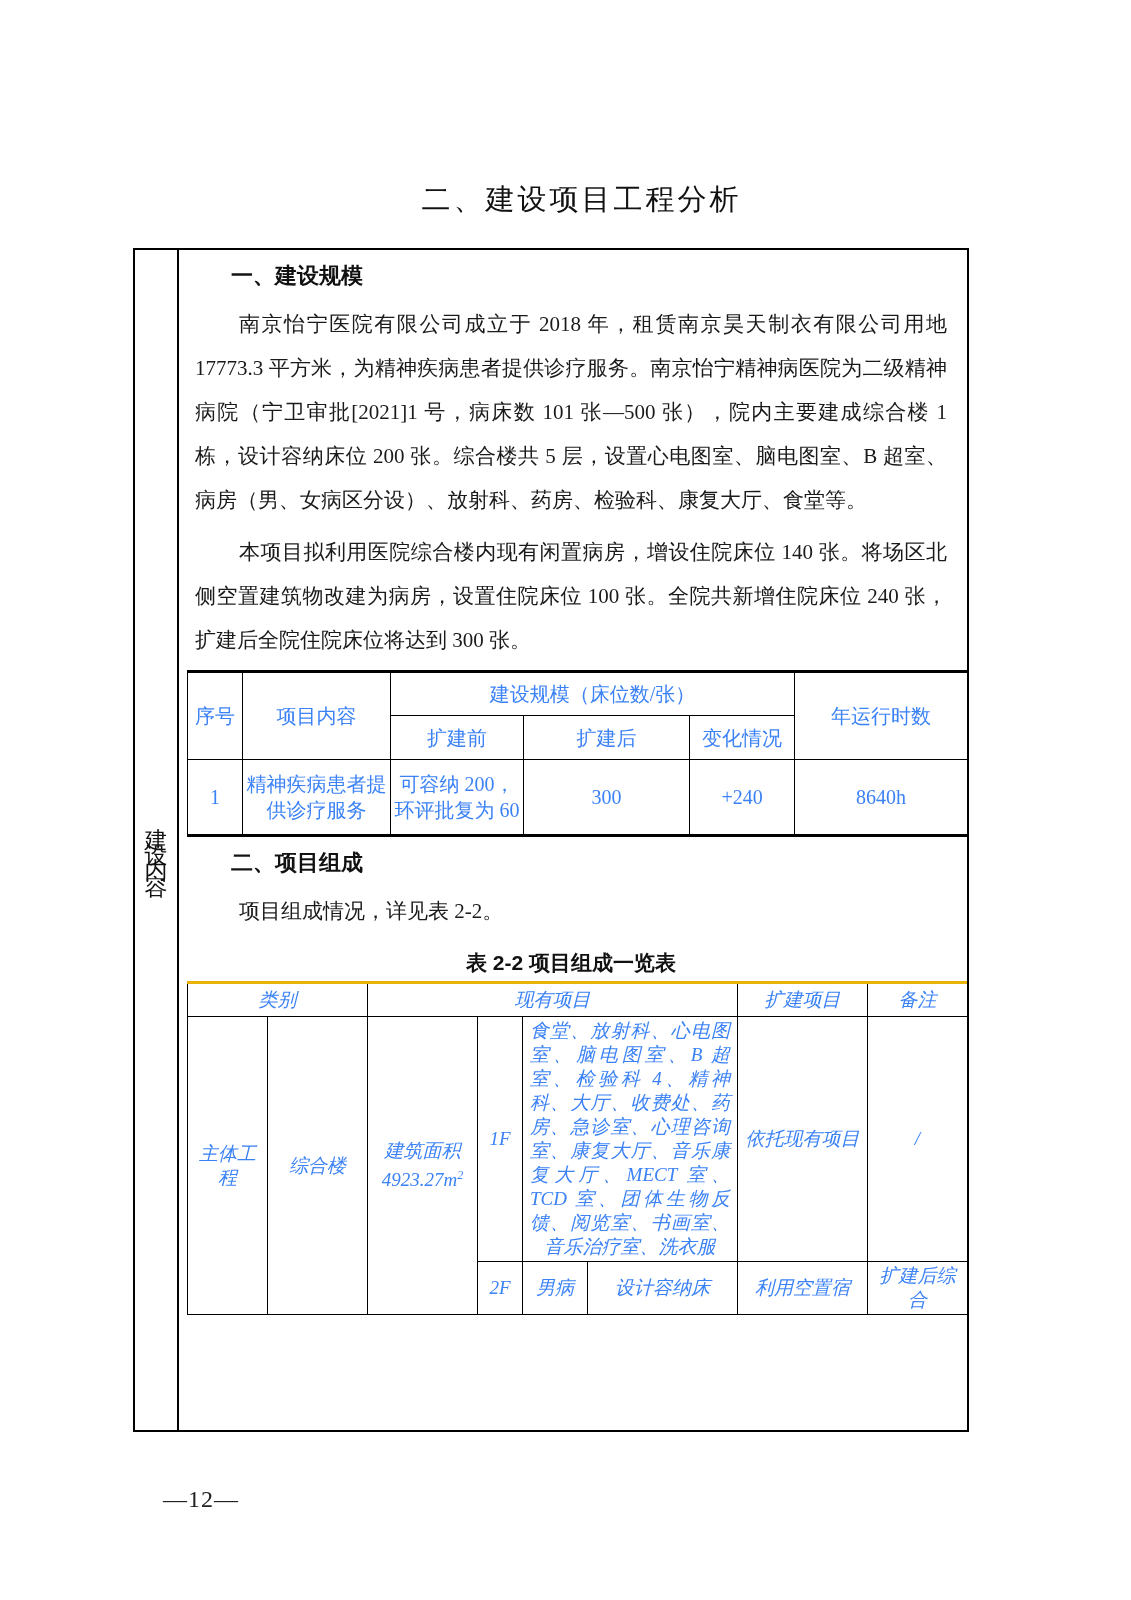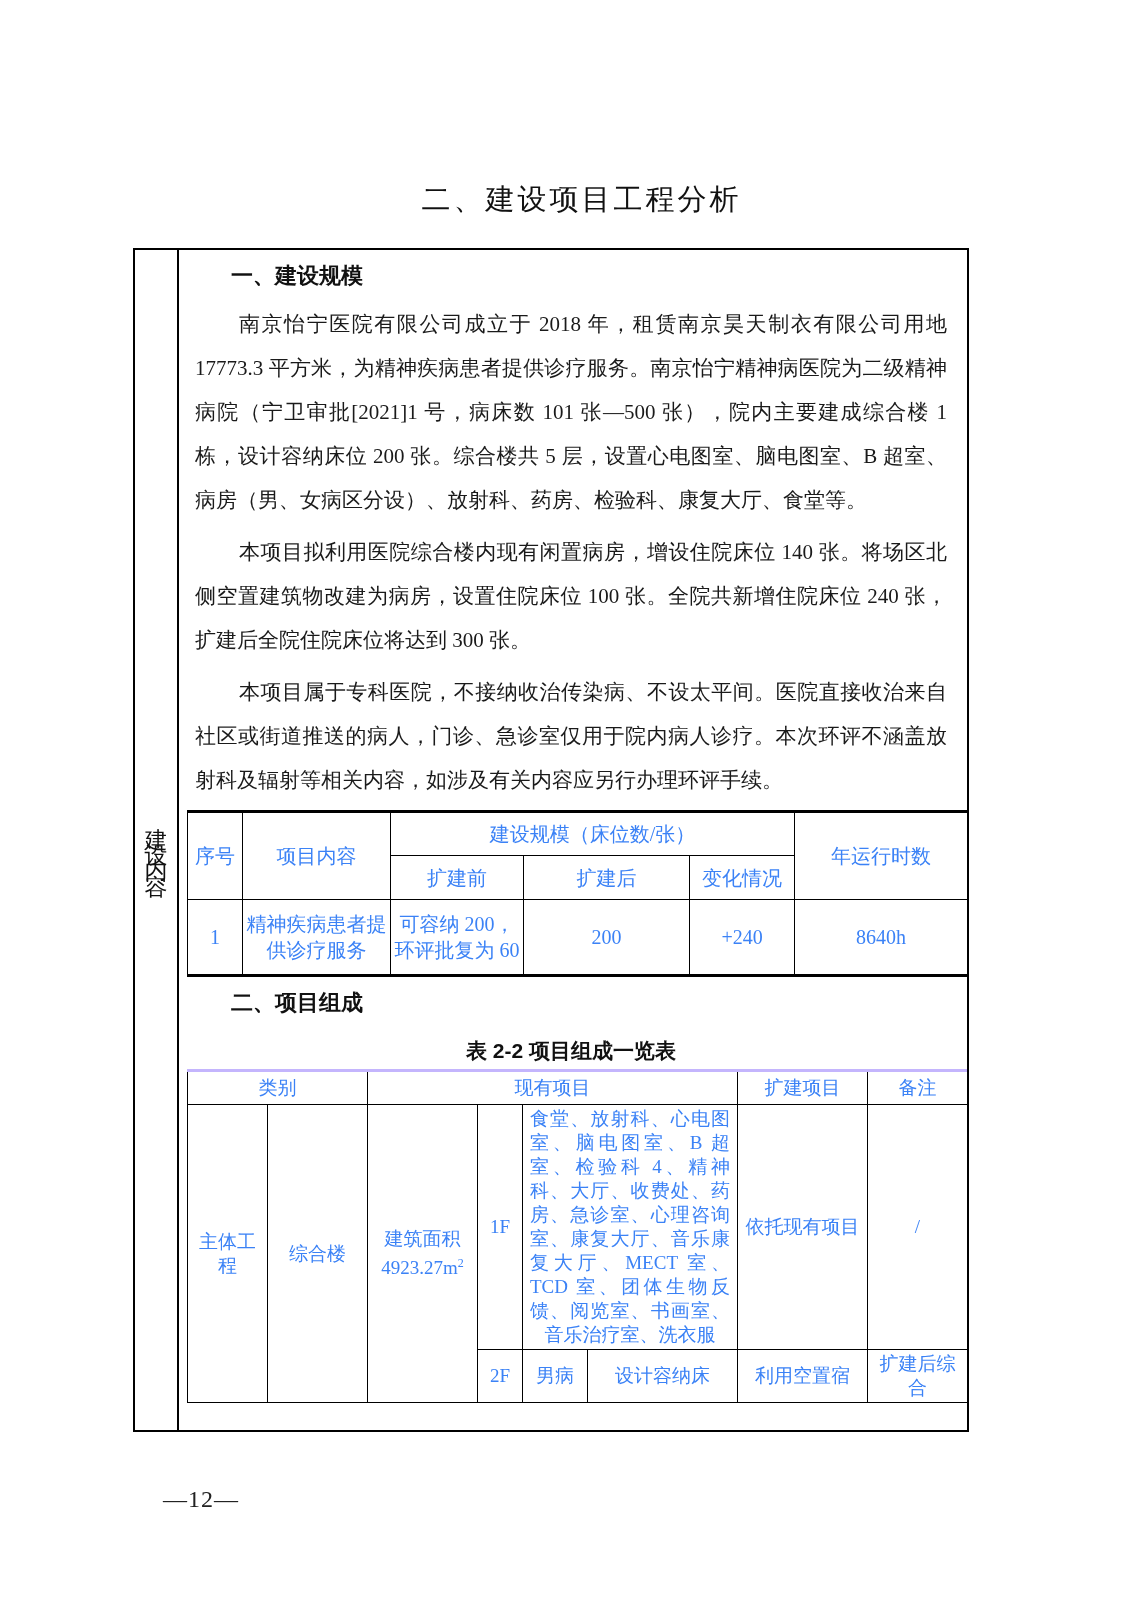--- a/index.html
+++ b/index.html
@@ -42,21 +42,21 @@
   .tbl-caption.second { margin-top:16px; }
   table { border-collapse:collapse; width:100%; table-layout:fixed; }
   td, th {
     border:1.5px solid #000; text-align:center; vertical-align:middle;
     font-weight:normal; padding:2px 3px; color:#3b82f6;
   }
   #t1 { font-size:20px; border-top:3px solid #000; border-bottom:3px solid #000; }
   #t1 td { line-height:26px; }
   #t1 .hdr-row td { height:44px; }
   #t1 .data-row td { height:76px; }
-  #t2 { font-size:19px; border-top:3px solid #c4b5fd; }
+  #t2 { font-size:19px; border-top:3px solid #eab308;font-style:italic; }
   #t2 td { line-height:24px; }
   #t2 .hdr-row td { height:34px; }
   #t2 .floor2-row td { height:36px; }
   .rooms-cell { text-align:justify; text-align-last:center; padding:2px 7px; }
   sup { font-size:12px; }
   .page-number {
     position:absolute; left:163px; top:1486px; font-size:24px; color:#222;
     letter-spacing:1px;
   }
 </style>
@@ -68,21 +68,20 @@
 <div class="main-box">
   <div class="sidebar">
     <div class="sidebar-label">建设内容</div>
   </div>
 
   <div class="content">
     <div class="sec-heading">一、建设规模</div>
 
     <p class="body-text">南京怡宁医院有限公司成立于 2018 年，租赁南京昊天制衣有限公司用地 17773.3 平方米，为精神疾病患者提供诊疗服务。南京怡宁精神病医院为二级精神病院（宁卫审批[2021]1 号，病床数 101 张—500 张），院内主要建成综合楼 1 栋，设计容纳床位 200 张。综合楼共 5 层，设置心电图室、脑电图室、B 超室、病房（男、女病区分设）、放射科、药房、检验科、康复大厅、食堂等。</p>
     <p class="body-text">本项目拟利用医院综合楼内现有闲置病房，增设住院床位 140 张。将场区北侧空置建筑物改建为病房，设置住院床位 100 张。全院共新增住院床位 240 张，扩建后全院住院床位将达到 300 张。</p>
-    <p class="body-text">本项目属于专科医院，不接纳收治传染病、不设太平间。医院直接收治来自社区或街道推送的病人，门诊、急诊室仅用于院内病人诊疗。本次环评不涵盖放射科及辐射等相关内容，如涉及有关内容应另行办理环评手续。</p>
 
 
     <table id="t1">
       <colgroup>
         <col style="width:55px">
           <col style="width:148px">
           <col style="width:133px">
         <col style="width:166px">
           <col style="width:105px">
           <col style="width:173px">
@@ -96,28 +95,29 @@
         </tr>
         <tr class="hdr-row">
           <td>扩建前</td>
           <td>扩建后</td>
           <td>变化情况</td>
         </tr>
         <tr class="data-row">
           <td>1</td>
           <td>精神疾病患者提供诊疗服务</td>
           <td>可容纳 200，环评批复为 60</td>
-          <td>200</td>
+          <td>300</td>
           <td>+240</td>
           <td>8640h</td>
         </tr>
       </tbody>
     </table>
 
     <div class="sec-heading second">二、项目组成</div>
+    <p class="body-text">项目组成情况，详见表 2-2。</p>
 
     <div class="tbl-caption second">表 2-2 项目组成一览表</div>
 
     <table id="t2">
       <colgroup>
         <col style="width:80px">
           <col style="width:100px">
           <col style="width:110px">
           <col style="width:45px">
         <col style="width:65px">

